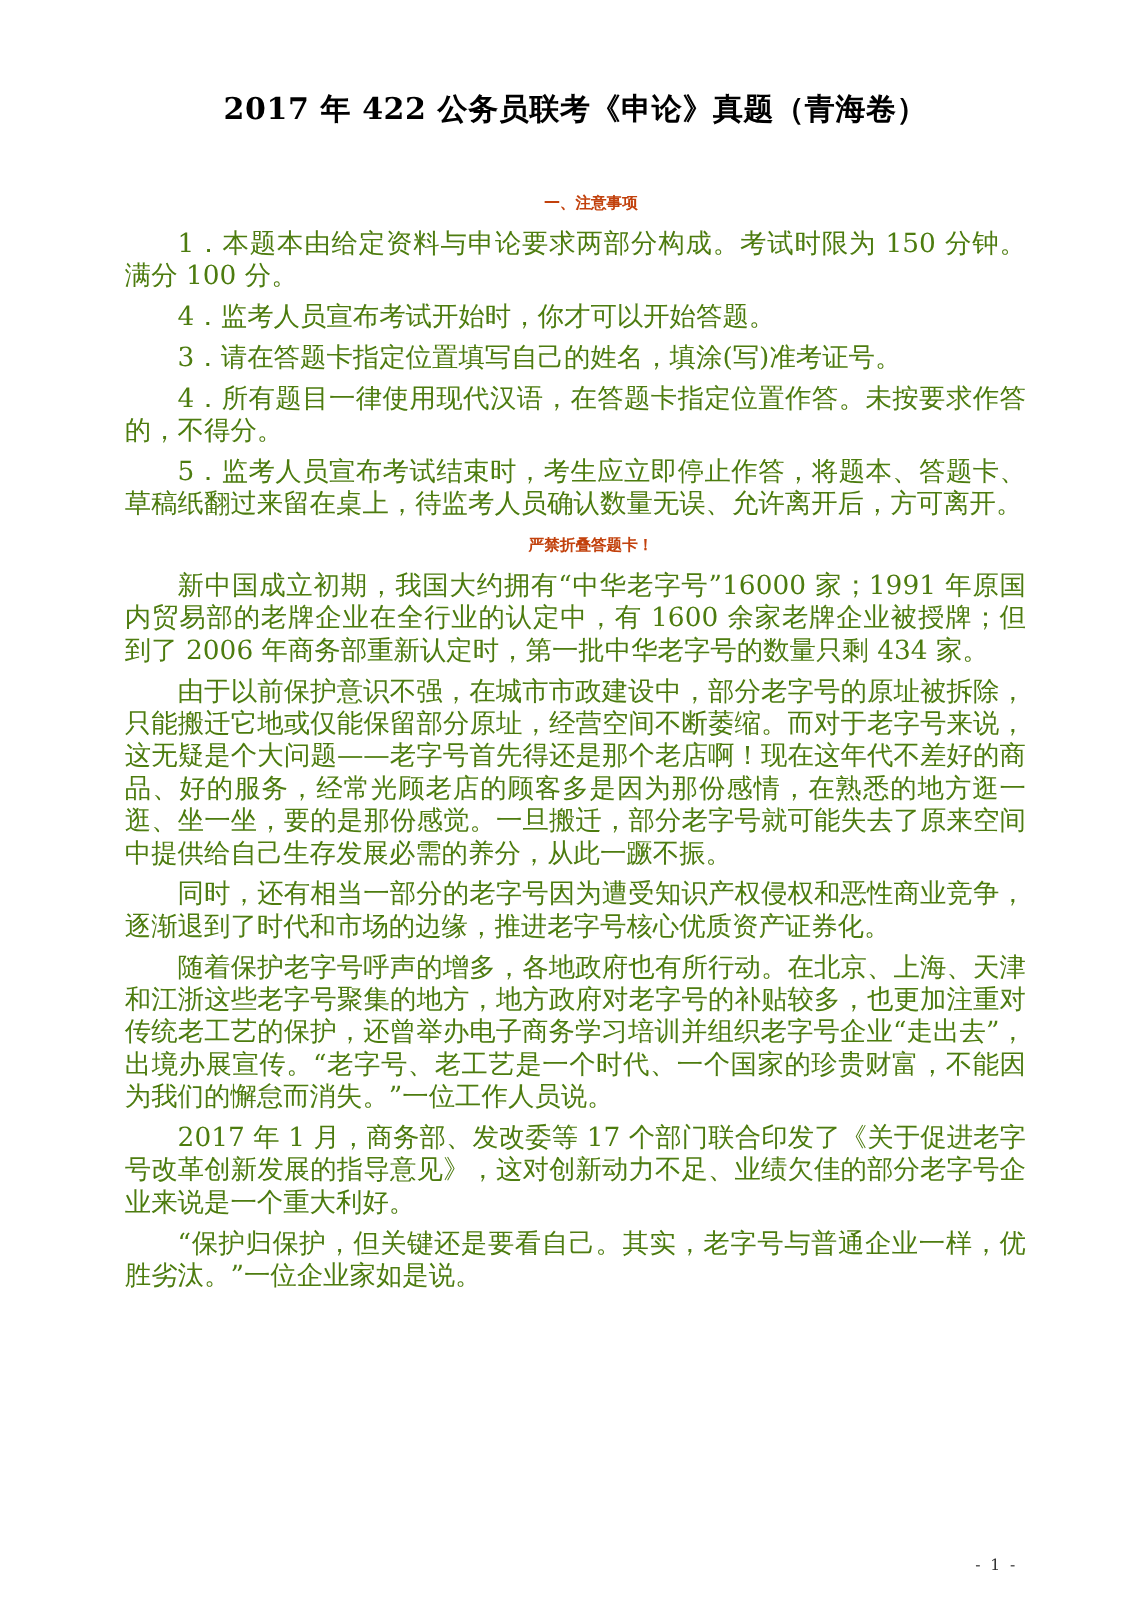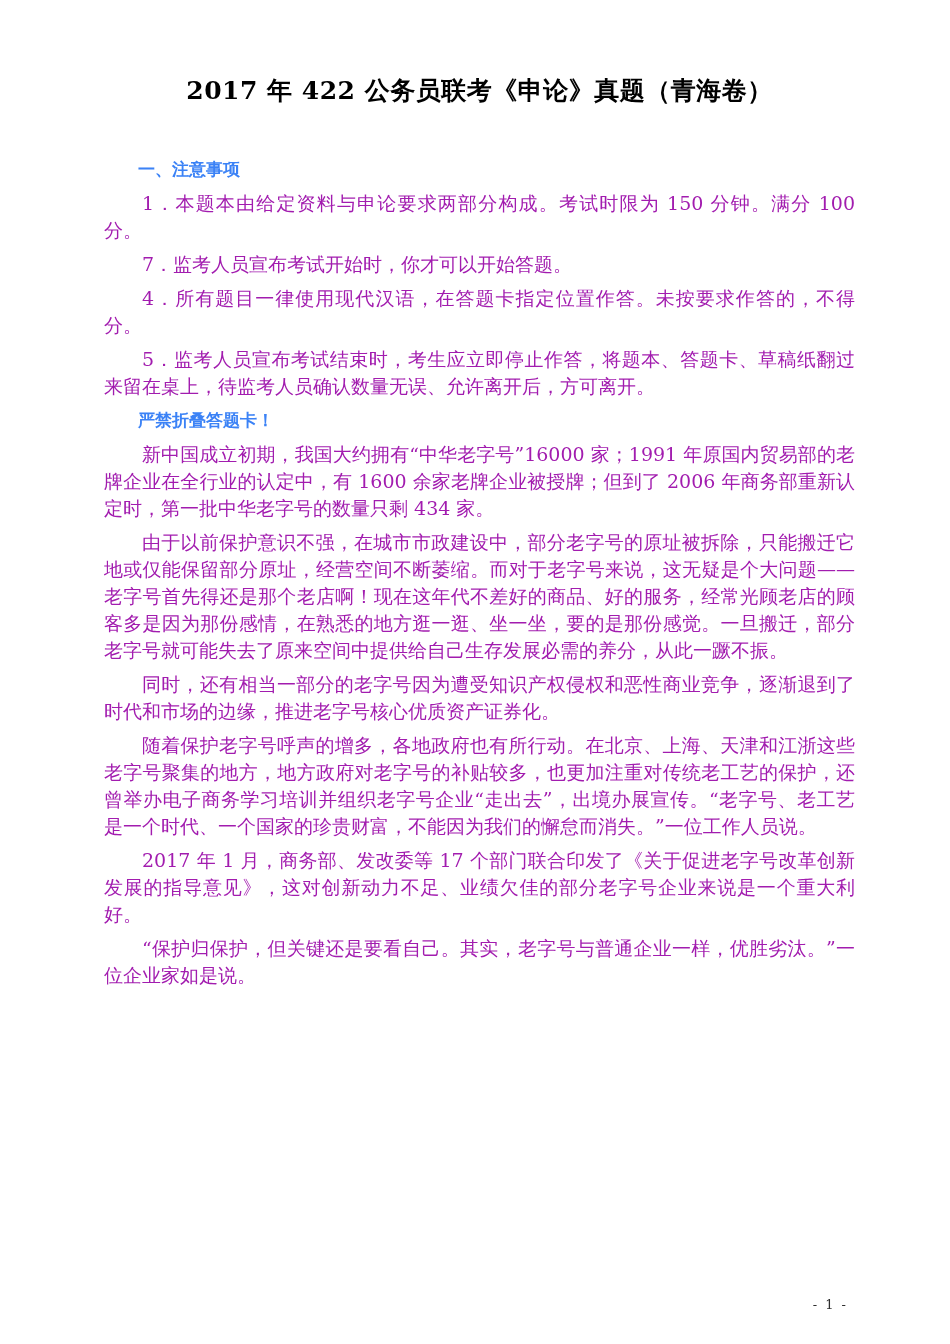--- a/index.html
+++ b/index.html
@@ -28,33 +28,34 @@
     font-size: 25px;
     line-height: 38px;
     font-weight: 600;
     letter-spacing: 0.5px;
     color: #000000;
   }
   .notice-heading,
   .warning,
   .material-heading {
     margin: 0 0 7px 0;
-    font-size: 17px;
+    font-size: 13px;
     line-height: 27px;
     font-weight: 700;
     text-indent: 2em;
-    color: #3b82f6;
+    color: #c2410c;
+    text-align: center;
   }
   p.body-para {
     margin: 0 0 7px 0;
-    font-size: 19px;
+    font-size: 22px;
     line-height: 27px;
     text-indent: 2em;
     text-align: justify;
-    color: #a21caf;
+    color: #4d7c0f;
   }
   p.kai {
     
     font-weight: 400;
   }
   .page-number {
     position: absolute;
     right: 102px;
     bottom: 32px;
     font-size: 13px;
@@ -67,21 +68,22 @@
 <body>
 
 <div class="page">
   <div class="content">
 
     <h1 class="doc-title">2017 年 422 公务员联考《申论》真题（青海卷）</h1>
 
     <h2 class="notice-heading">一、注意事项</h2>
 
     <p class="body-para kai">1．本题本由给定资料与申论要求两部分构成。考试时限为 150 分钟。满分 100 分。</p>
-    <p class="body-para kai">7．监考人员宣布考试开始时，你才可以开始答题。</p>
+    <p class="body-para kai">4．监考人员宣布考试开始时，你才可以开始答题。</p>
+    <p class="body-para kai">3．请在答题卡指定位置填写自己的姓名，填涂(写)准考证号。</p>
     <p class="body-para kai">4．所有题目一律使用现代汉语，在答题卡指定位置作答。未按要求作答的，不得分。</p>
     <p class="body-para kai">5．监考人员宣布考试结束时，考生应立即停止作答，将题本、答题卡、草稿纸翻过来留在桌上，待监考人员确认数量无误、允许离开后，方可离开。</p>
 
     <p class="warning">严禁折叠答题卡！</p>
 
 
     <p class="body-para">新中国成立初期，我国大约拥有“中华老字号”16000 家；1991 年原国内贸易部的老牌企业在全行业的认定中，有 1600 余家老牌企业被授牌；但到了 2006 年商务部重新认定时，第一批中华老字号的数量只剩 434 家。</p>
     <p class="body-para">由于以前保护意识不强，在城市市政建设中，部分老字号的原址被拆除，只能搬迁它地或仅能保留部分原址，经营空间不断萎缩。而对于老字号来说，这无疑是个大问题——老字号首先得还是那个老店啊！现在这年代不差好的商品、好的服务，经常光顾老店的顾客多是因为那份感情，在熟悉的地方逛一逛、坐一坐，要的是那份感觉。一旦搬迁，部分老字号就可能失去了原来空间中提供给自己生存发展必需的养分，从此一蹶不振。</p>
     <p class="body-para">同时，还有相当一部分的老字号因为遭受知识产权侵权和恶性商业竞争，逐渐退到了时代和市场的边缘，推进老字号核心优质资产证券化。</p>
     <p class="body-para">随着保护老字号呼声的增多，各地政府也有所行动。在北京、上海、天津和江浙这些老字号聚集的地方，地方政府对老字号的补贴较多，也更加注重对传统老工艺的保护，还曾举办电子商务学习培训并组织老字号企业“走出去”，出境办展宣传。“老字号、老工艺是一个时代、一个国家的珍贵财富，不能因为我们的懈怠而消失。”一位工作人员说。</p>

